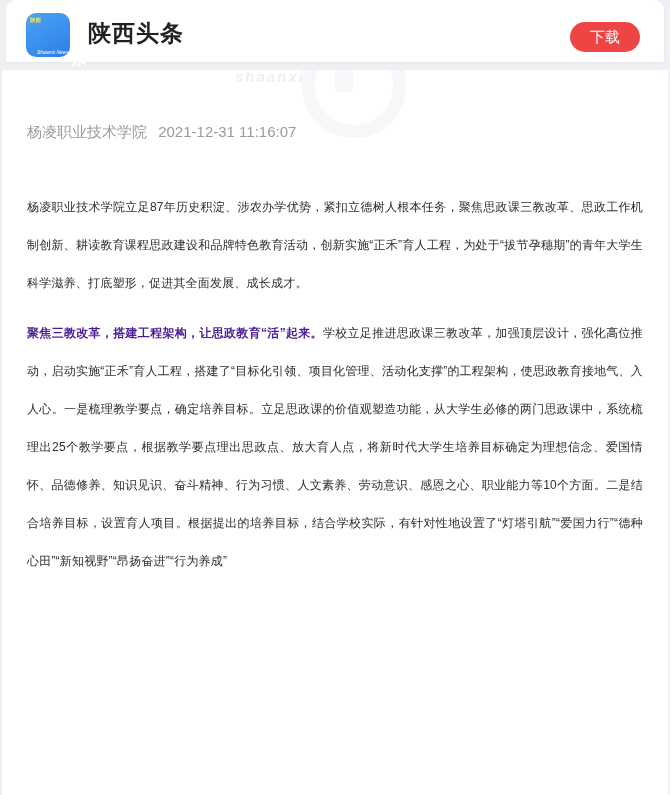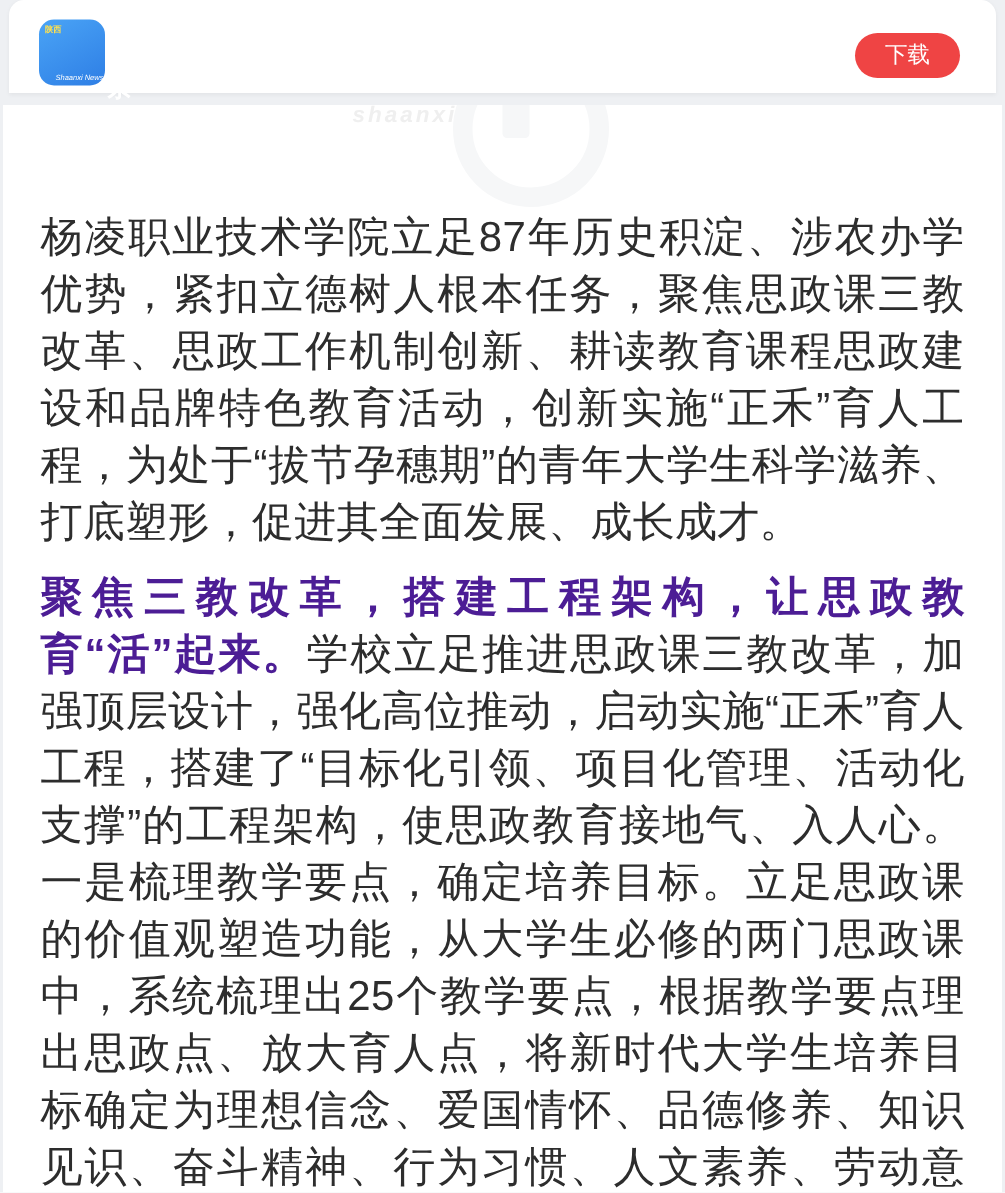--- a/index.html
+++ b/index.html
@@ -88,51 +88,56 @@
   }
   .meta {
     position: relative; z-index: 2;
     margin-top: 30px;
     font-size: 15px; color: #9b9b9b;
   }
   .meta span + span { margin-left: 7px; }
   .para {
     position: relative; z-index: 2;
     margin: 0;
-    font-size: 28px; line-height: 38px;
+    font-size: 12px; line-height: 38px;
     color: #2d2d2d; text-align: justify;
     letter-spacing: 0.2px;
   }
   .para.first { margin-top: 46px; }
   .para + .para { margin-top: 12px; }
   .para .lead { font-weight: 700; color: #4c1d95; }
 </style>
 </head>
 <body>
 
 <div class="page">
 
   <header class="header">
     <div class="logo">
       <span class="logo-badge">陕西</span>
       <span class="logo-main">头条</span>
       <span class="logo-sub">Shaanxi News</span>
     </div>
+    <div class="site-title">陕西头条</div>
     <button class="download-btn">下载</button>
   </header>
 
   <main class="article">
 
     <div class="watermark">
       <span class="wm-text">shaanxi</span>
       <span class="wm-circle"></span>
       <span class="wm-bar"></span>
     </div>
 
 
+    <div class="meta">
+      <span>杨凌职业技术学院</span>
+      <span>2021-12-31 11:16:07</span>
+    </div>
 
     <p class="para first"><span>杨凌职业技术学院立足87年历史积淀、涉农办学优势，紧扣立德树人根本任务，聚焦思政课三教改革、思政工作机制创新、耕读教育课程思政建设和品牌特色教育活动，创新实施“正禾”育人工程，为处于“拔节孕穗期”的青年大学生科学滋养、打底塑形，促进其全面发展、成长成才。</span></p>
 
     <p class="para"><strong class="lead">聚焦三教改革，搭建工程架构，让思政教育“活”起来。</strong><span>学校立足推进思政课三教改革，加强顶层设计，强化高位推动，启动实施“正禾”育人工程，搭建了“目标化引领、项目化管理、活动化支撑”的工程架构，使思政教育接地气、入人心。一是梳理教学要点，确定培养目标。立足思政课的价值观塑造功能，从大学生必修的两门思政课中，系统梳理出25个教学要点，根据教学要点理出思政点、放大育人点，将新时代大学生培养目标确定为理想信念、爱国情怀、品德修养、知识见识、奋斗精神、行为习惯、人文素养、劳动意识、感恩之心、职业能力等10个方面。二是结合培养目标，设置育人项目。根据提出的培养目标，结合学校实际，有针对性地设置了“灯塔引航”“爱国力行”“德种心田”“新知视野”“昂扬奋进”“行为养成”</span></p>
 
   </main>
 
 </div>
 
 </body></html>

